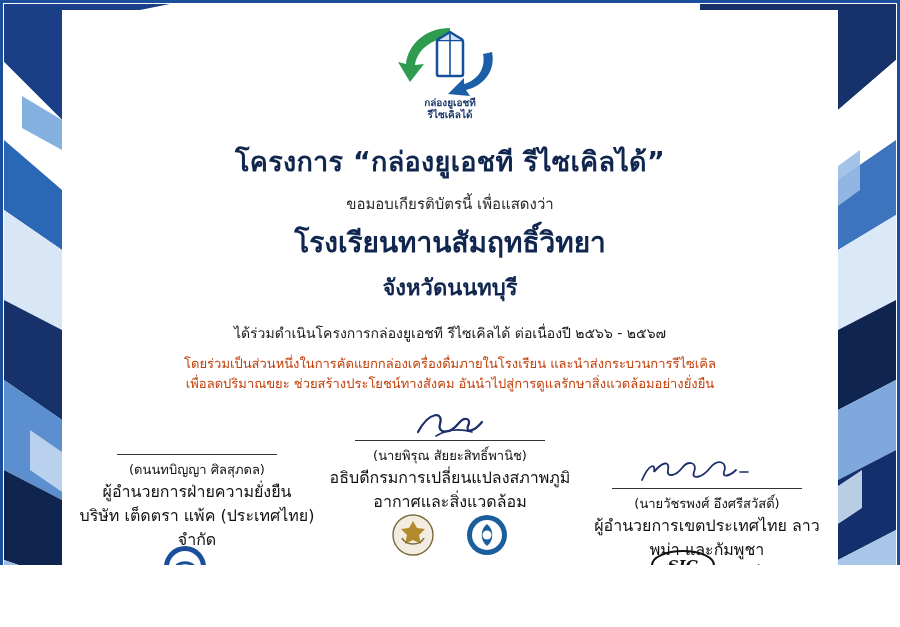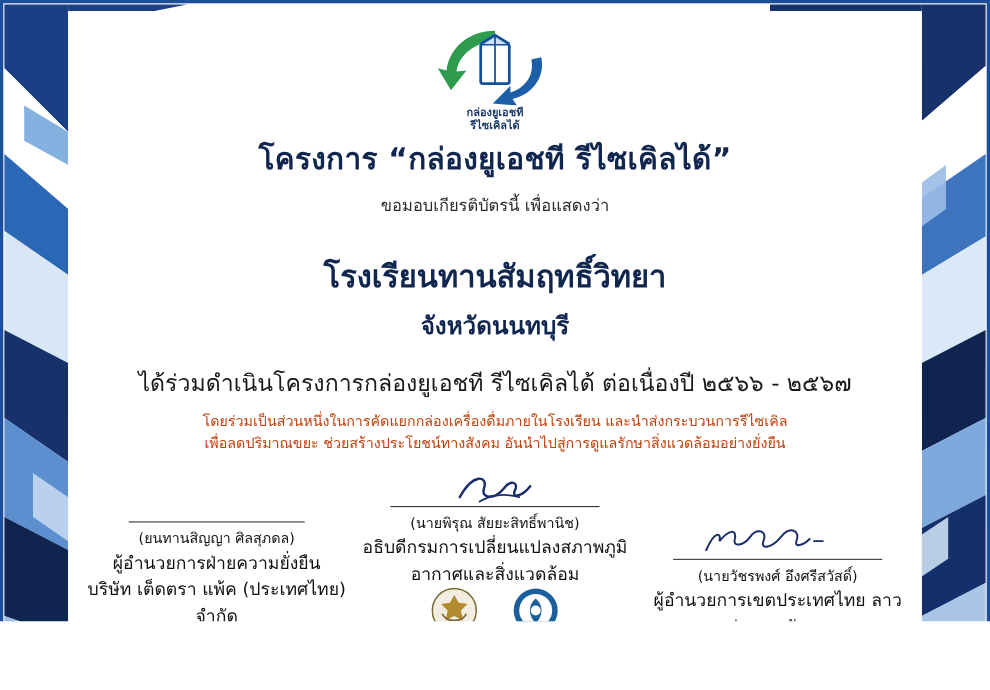--- a/index.html
+++ b/index.html
@@ -57,41 +57,41 @@
     line-height: 1.15;
     font-weight: bold;
     margin-top: 1px;
   }
 
   .title {
     font-size: 27px;
     font-weight: bold;
     color: #10264f;
     letter-spacing: 0.3px;
-    margin-top: 3px;
+    margin-top: 20px;
   }
   .subtitle {
     font-size: 15px;
     color: #2b2b2b;
     margin-top: 9px;
   }
   .school {
     font-size: 28px;
     font-weight: bold;
     color: #10264f;
-    margin-top: 30px;
+    margin-top: 4px;
   }
   .province {
     font-size: 22px;
     font-weight: bold;
     color: #10264f;
     margin-top: 6px;
   }
   .line-main {
-    font-size: 21px;
+    font-size: 14px;
     color: #1a1a1a;
     margin-top: 17px;
   }
   .desc {
     font-size: 13px;
     color: #c2410c;
     line-height: 1.55;
     margin-top: 10px;
   }
 
@@ -255,21 +255,21 @@
         <svg class="emblem" viewBox="0 0 42 42">
           <circle cx="21" cy="21" r="20" fill="#1b5e9c"></circle>
           <circle cx="21" cy="21" r="15" fill="#ffffff"></circle>
           <path d="M21 10 C28 15 28 27 21 32 C14 27 14 15 21 10 Z" fill="#1b5e9c"></path>
           <circle cx="21" cy="21" r="4.5" fill="#ffffff"></circle>
         </svg>
       </div>
 
       <div class="sig-block sig-left">
         <div class="sig-rule"></div>
-        <div class="sig-name">(ยนทานสิญญา ศิลสุภดล)</div>
+        <div class="sig-name">(ดนนทบิญญา ศิลสุภดล)</div>
         <div class="sig-role">ผู้อำนวยการฝ่ายความยั่งยืน</div>
         <div class="sig-role">บริษัท เต็ดตรา แพ้ค (ประเทศไทย) จำกัด</div>
       </div>
 
       <div class="sig-block sig-right">
         <div class="sig-mark">
           <svg width="150" height="32" viewBox="0 0 150 32">
             <path d="M10 26 C18 8 24 10 22 18 C30 8 38 6 36 16 C34 24 44 22 50 14 C56 6 66 8 62 18 C59 26 70 24 78 14 C86 4 96 8 92 18 C90 24 98 22 104 16" fill="none" stroke="#1b2d6b" stroke-width="1.8" stroke-linecap="round"></path>
             <path d="M108 18 L116 18" stroke="#1b2d6b" stroke-width="1.6" stroke-linecap="round"></path>
           </svg>

